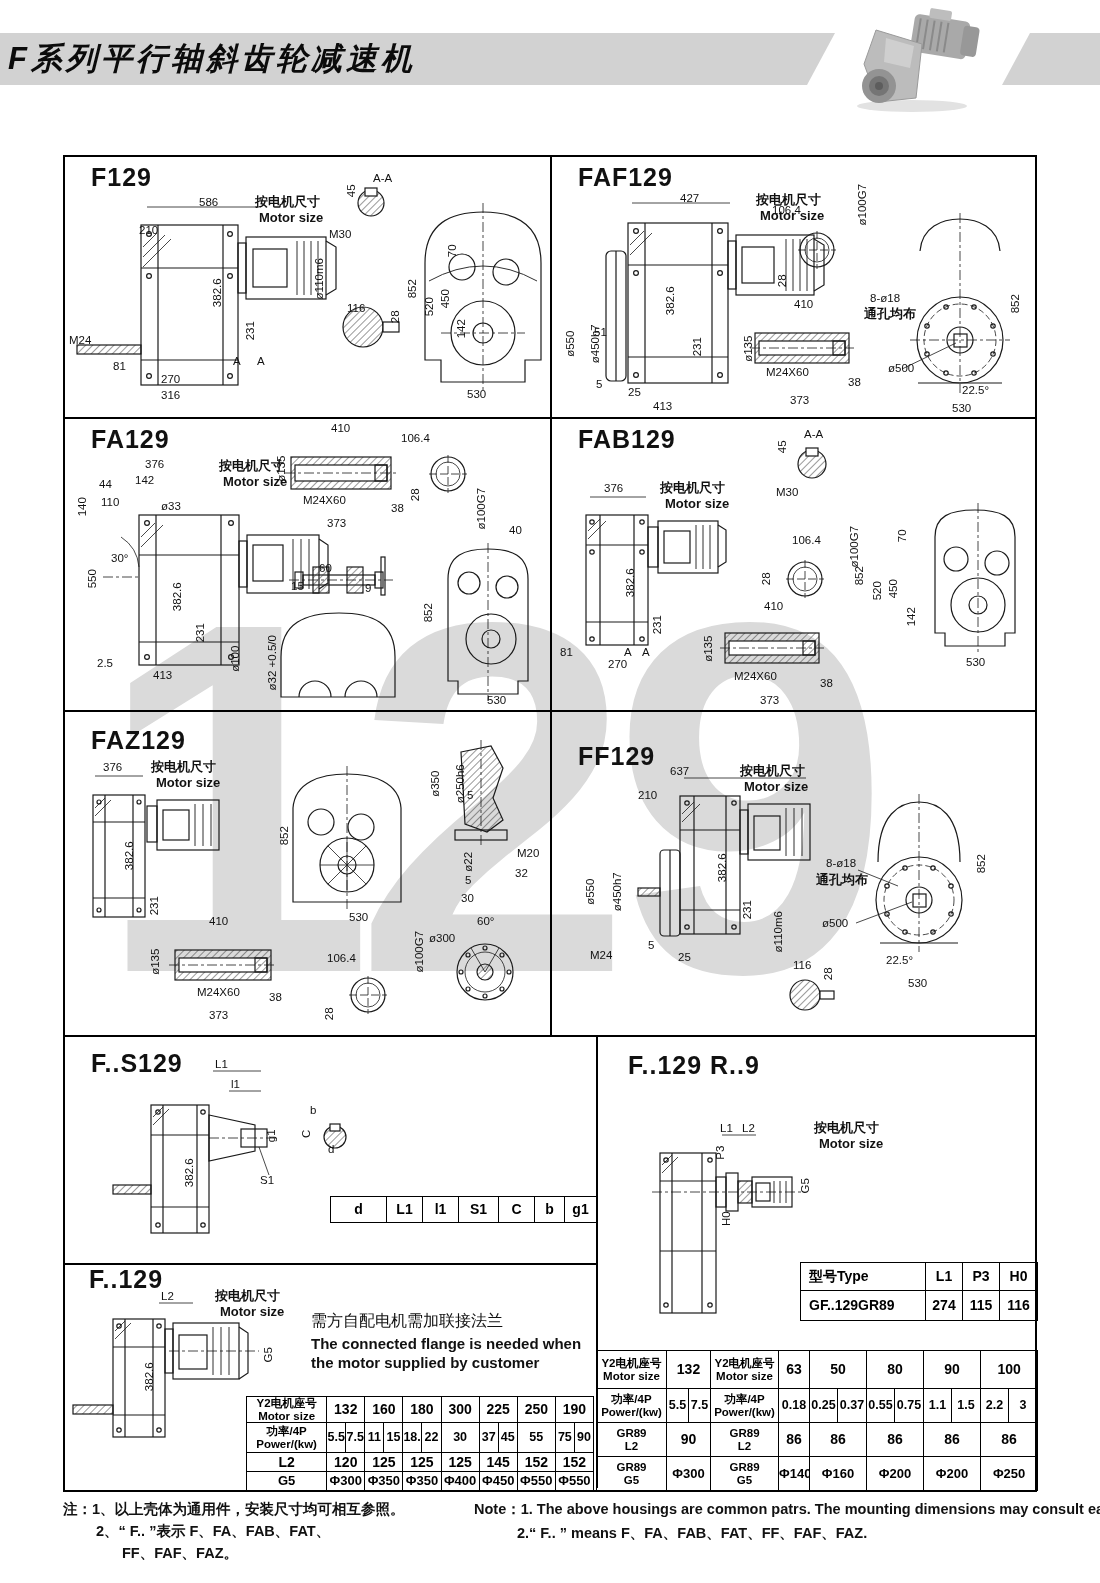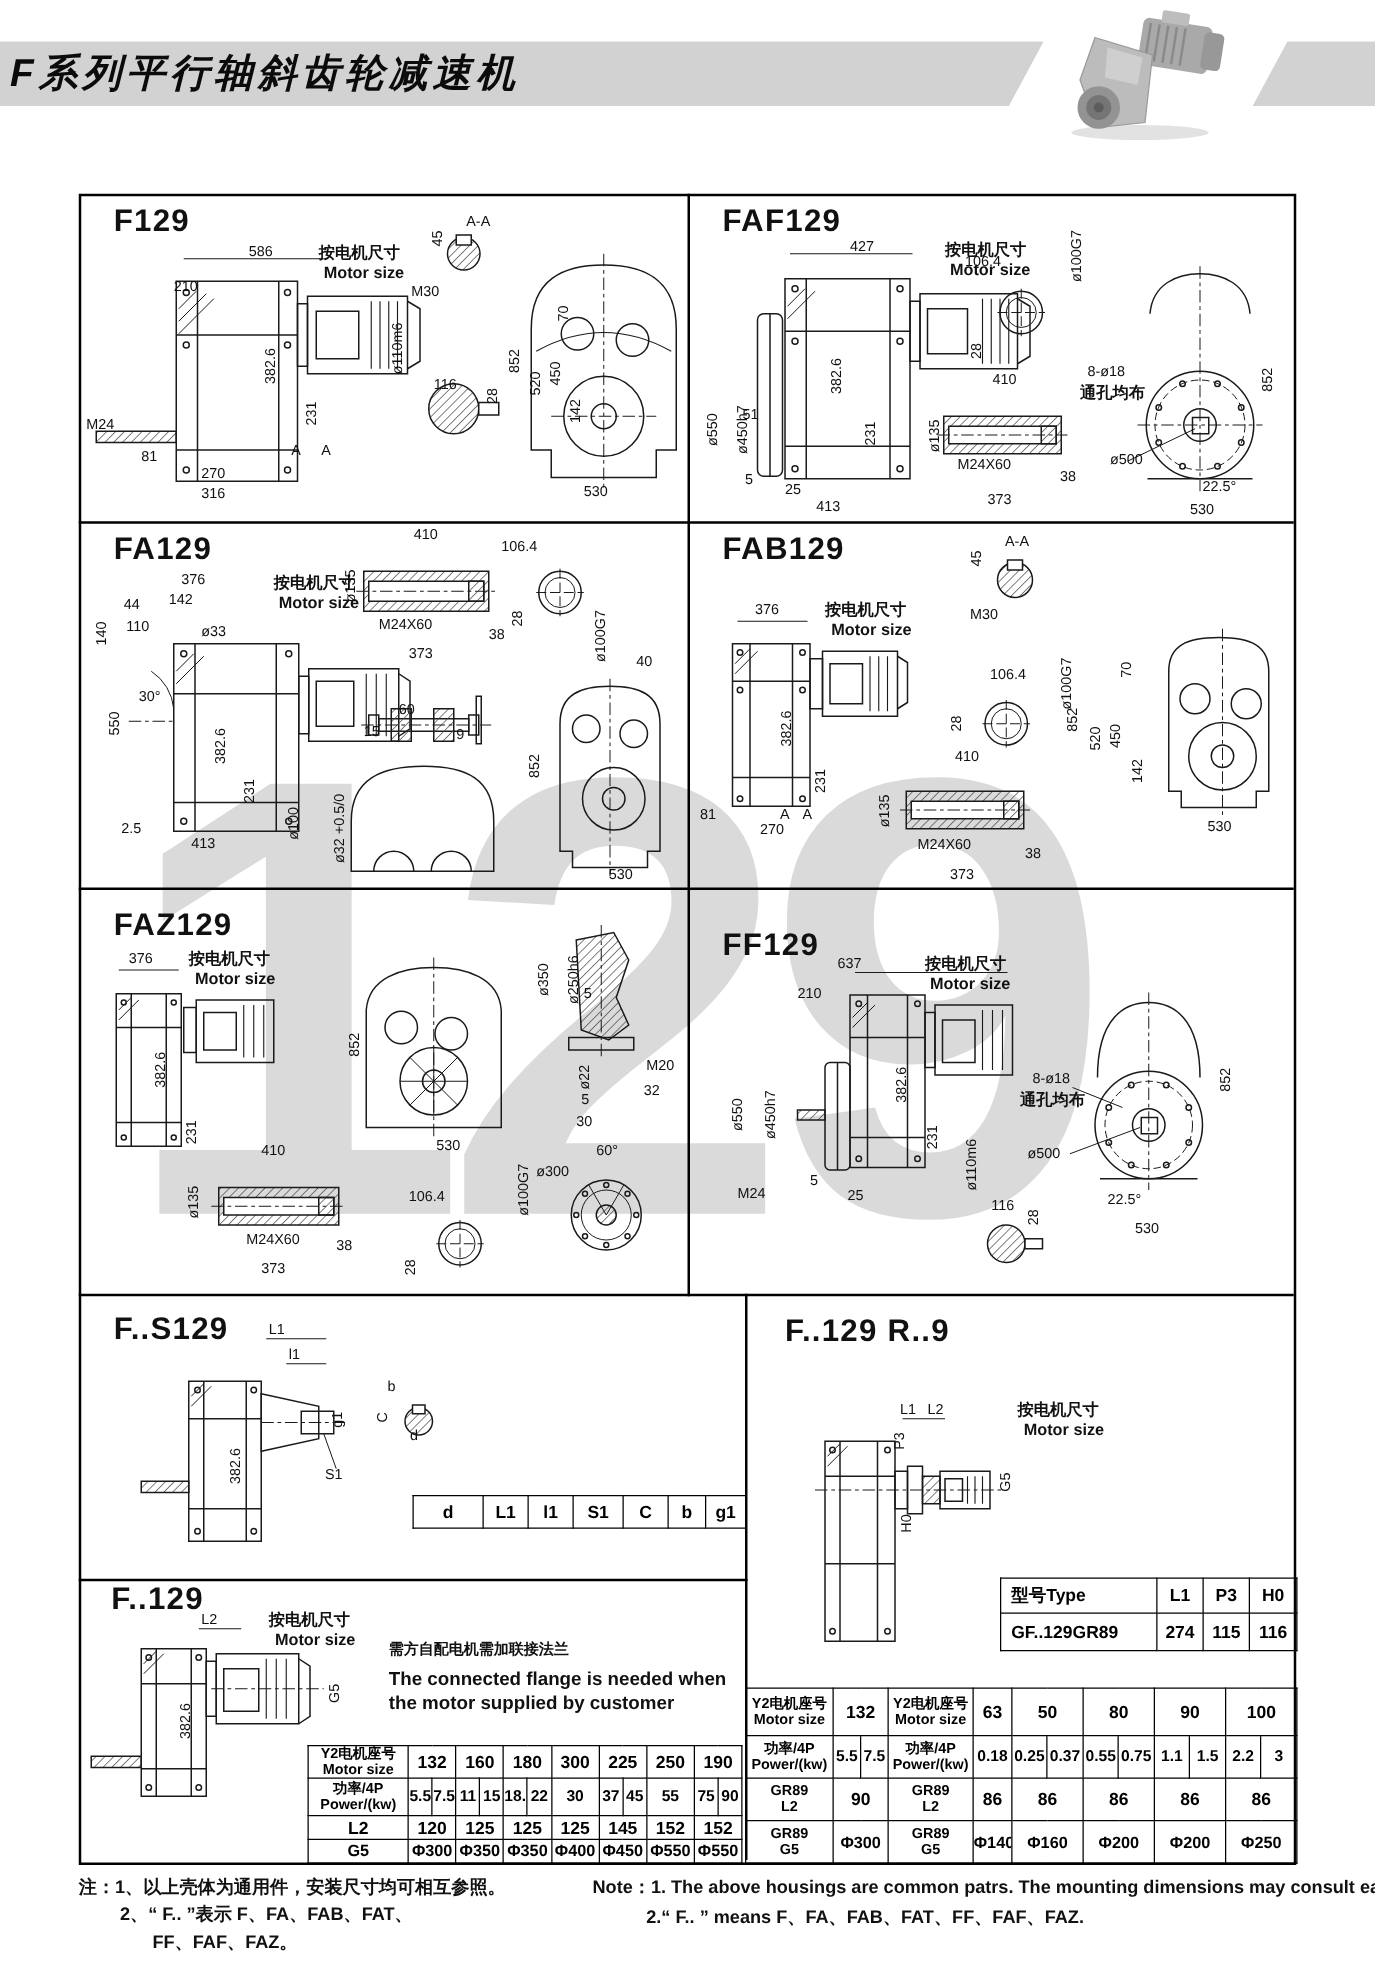--- a/index.html
+++ b/index.html
@@ -12,21 +12,21 @@
 color:#dadada;letter-spacing:-20px;z-index:0;user-select:none}
 .outer{position:absolute;left:63px;top:155px;width:970px;height:1333px;border:2.2px solid #000;z-index:2}
 .hl,.vl{position:absolute;background:#000;z-index:2}
 .panel{position:absolute;z-index:3}
 .panel svg{position:absolute;left:0;top:0}
 .ptitle{position:absolute;left:28px;top:8px;font-size:25px;font-weight:bold;letter-spacing:1px;z-index:4}
 .dim{position:absolute;font-size:11.5px;white-space:nowrap;z-index:5;line-height:1}
 .dim.v{transform:rotate(-90deg)}
 .dim.zh{font-size:13px;font-weight:bold}
 .dim.en{font-size:13px;font-weight:bold}
-.fnote-zh{position:absolute;font-size:12px;font-weight:bold;z-index:5;white-space:nowrap}
+.fnote-zh{position:absolute;font-size:16px;font-weight:normal;z-index:5;white-space:nowrap}
 .fnote-en{position:absolute;font-size:15px;font-weight:bold;z-index:5;white-space:nowrap}
 table.t{position:absolute;border-collapse:collapse;table-layout:fixed;z-index:6;
 font-weight:bold;text-align:center;font-size:14px;color:#000}
 table.t td{border:1.6px solid #000;padding:0;vertical-align:middle;line-height:1.05;overflow:hidden}
 td .lab{font-size:11.5px;line-height:1.1}
 .note{position:absolute;font-size:14.5px;font-weight:bold;z-index:6;white-space:nowrap}
 </style>
 </head>
 <body>
 

